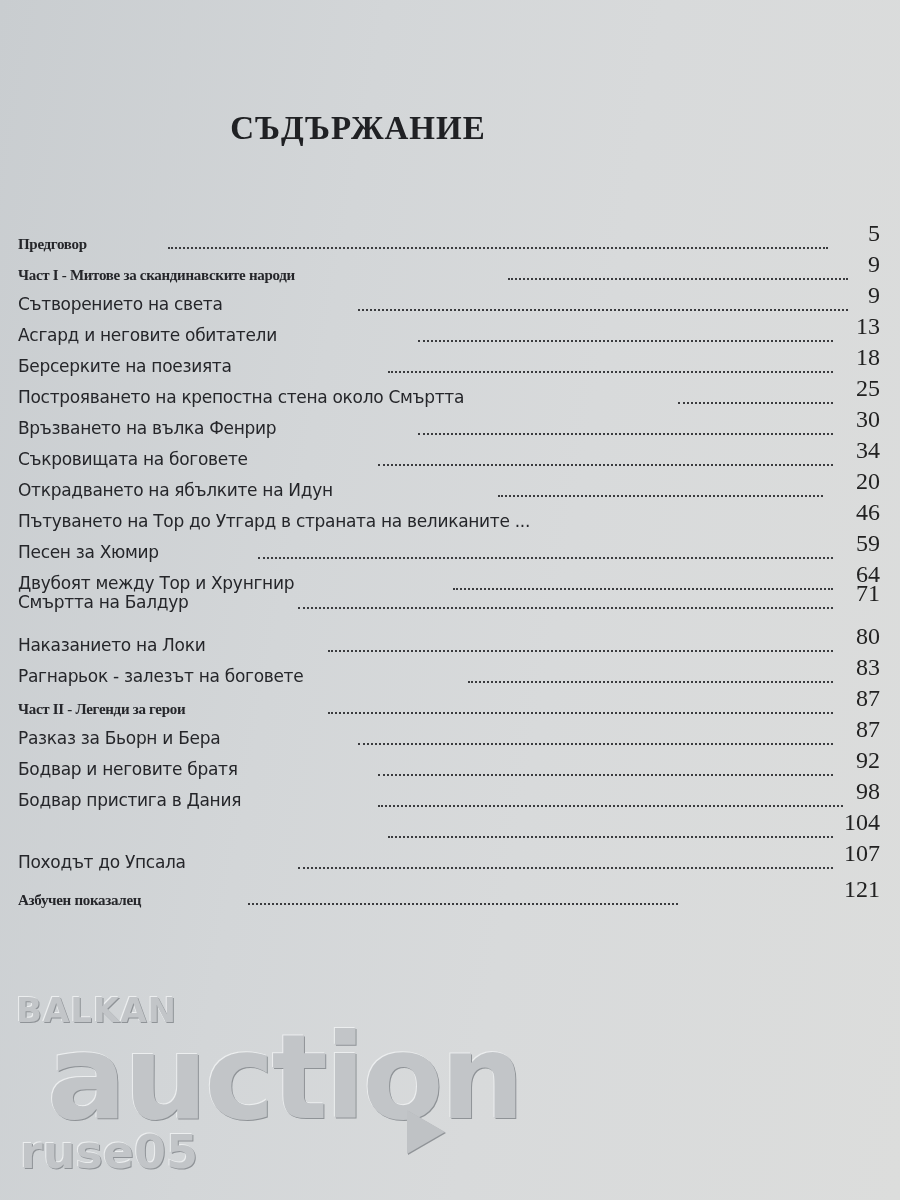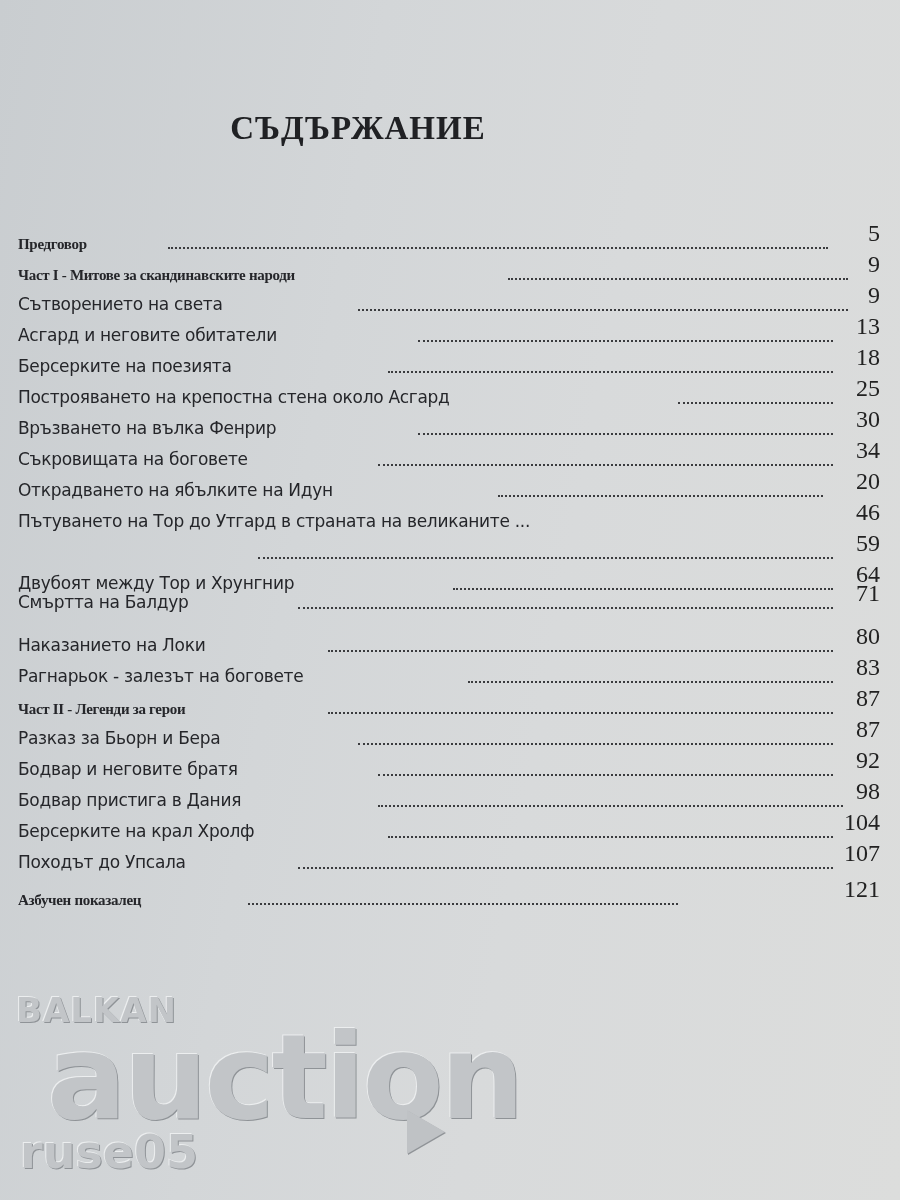--- a/index.html
+++ b/index.html
@@ -62,21 +62,21 @@
         <span class="lbl">Асгард и неговите обитатели</span>
         <span class="dots" style="left: 400px; width: 415px;"></span>
         <span class="pg">13</span>
       </div>
       <div class="row" style="position: absolute; left: 0px; right: 0px; top: 124px;">
         <span class="lbl">Берсерките на поезията</span>
         <span class="dots" style="left: 370px; width: 445px;"></span>
         <span class="pg">18</span>
       </div>
       <div class="row" style="position: absolute; left: 0px; right: 0px; top: 155px;">
-        <span class="lbl">Построяването на крепостна стена около Асгард</span>
+        <span class="lbl">Построяването на крепостна стена около Смъртта</span>
         <span class="dots" style="left: 660px; width: 155px;"></span>
         <span class="pg">25</span>
       </div>
       <div class="row" style="position: absolute; left: 0px; right: 0px; top: 186px;">
         <span class="lbl">Връзването на вълка Фенрир</span>
         <span class="dots" style="left: 400px; width: 415px;"></span>
         <span class="pg">30</span>
       </div>
       <div class="row" style="position: absolute; left: 0px; right: 0px; top: 217px;">
         <span class="lbl">Съкровищата на боговете</span>
@@ -86,20 +86,21 @@
       <div class="row" style="position: absolute; left: 0px; right: 0px; top: 248px;">
         <span class="lbl">Открадването на ябълките на Идун</span>
         <span class="dots" style="left: 480px; width: 325px;"></span>
         <span class="pg">20</span>
       </div>
       <div class="row" style="position: absolute; left: 0px; right: 0px; top: 279px;">
         <span class="lbl">Пътуването на Тор до Утгард в страната на великаните ...</span>
         <span class="pg">46</span>
       </div>
       <div class="row" style="position: absolute; left: 0px; right: 0px; top: 310px;">
+        <span class="lbl">Песен за Хюмир</span>
         <span class="dots" style="left: 240px; width: 575px;"></span>
         <span class="pg">59</span>
       </div>
       <div class="row" style="position: absolute; left: 0px; right: 0px; top: 341px;">
         <span class="lbl">Двубоят между Тор и Хрунгнир</span>
         <span class="dots" style="left: 435px; width: 380px;"></span>
         <span class="pg">64</span>
       </div>
       <div class="row" style="position: absolute; left: 0px; right: 0px; top: 360px;">
         <span class="lbl">Смъртта на Балдур</span>
@@ -130,21 +131,20 @@
         <span class="lbl">Бодвар и неговите братя</span>
         <span class="dots" style="left: 360px; width: 455px;"></span>
         <span class="pg">92</span>
       </div>
       <div class="row" style="position: absolute; left: 0px; right: 0px; top: 558px;">
         <span class="lbl">Бодвар пристига в Дания</span>
         <span class="dots" style="left: 360px; width: 465px;"></span>
         <span class="pg">98</span>
       </div>
       <div class="row" style="position: absolute; left: 0px; right: 0px; top: 589px;">
-        <span class="lbl">Берсерките на крал Хролф</span>
         <span class="dots" style="left: 370px; width: 445px;"></span>
         <span class="pg">104</span>
       </div>
       <div class="row" style="position: absolute; left: 0px; right: 0px; top: 620px;">
         <span class="lbl">Походът до Упсала</span>
         <span class="dots" style="left: 280px; width: 535px;"></span>
         <span class="pg">107</span>
       </div>
       <div class="row small" style="position: absolute; left: 0px; right: 0px; top: 656px;">
         <span class="lbl">Азбучен показалец</span>

